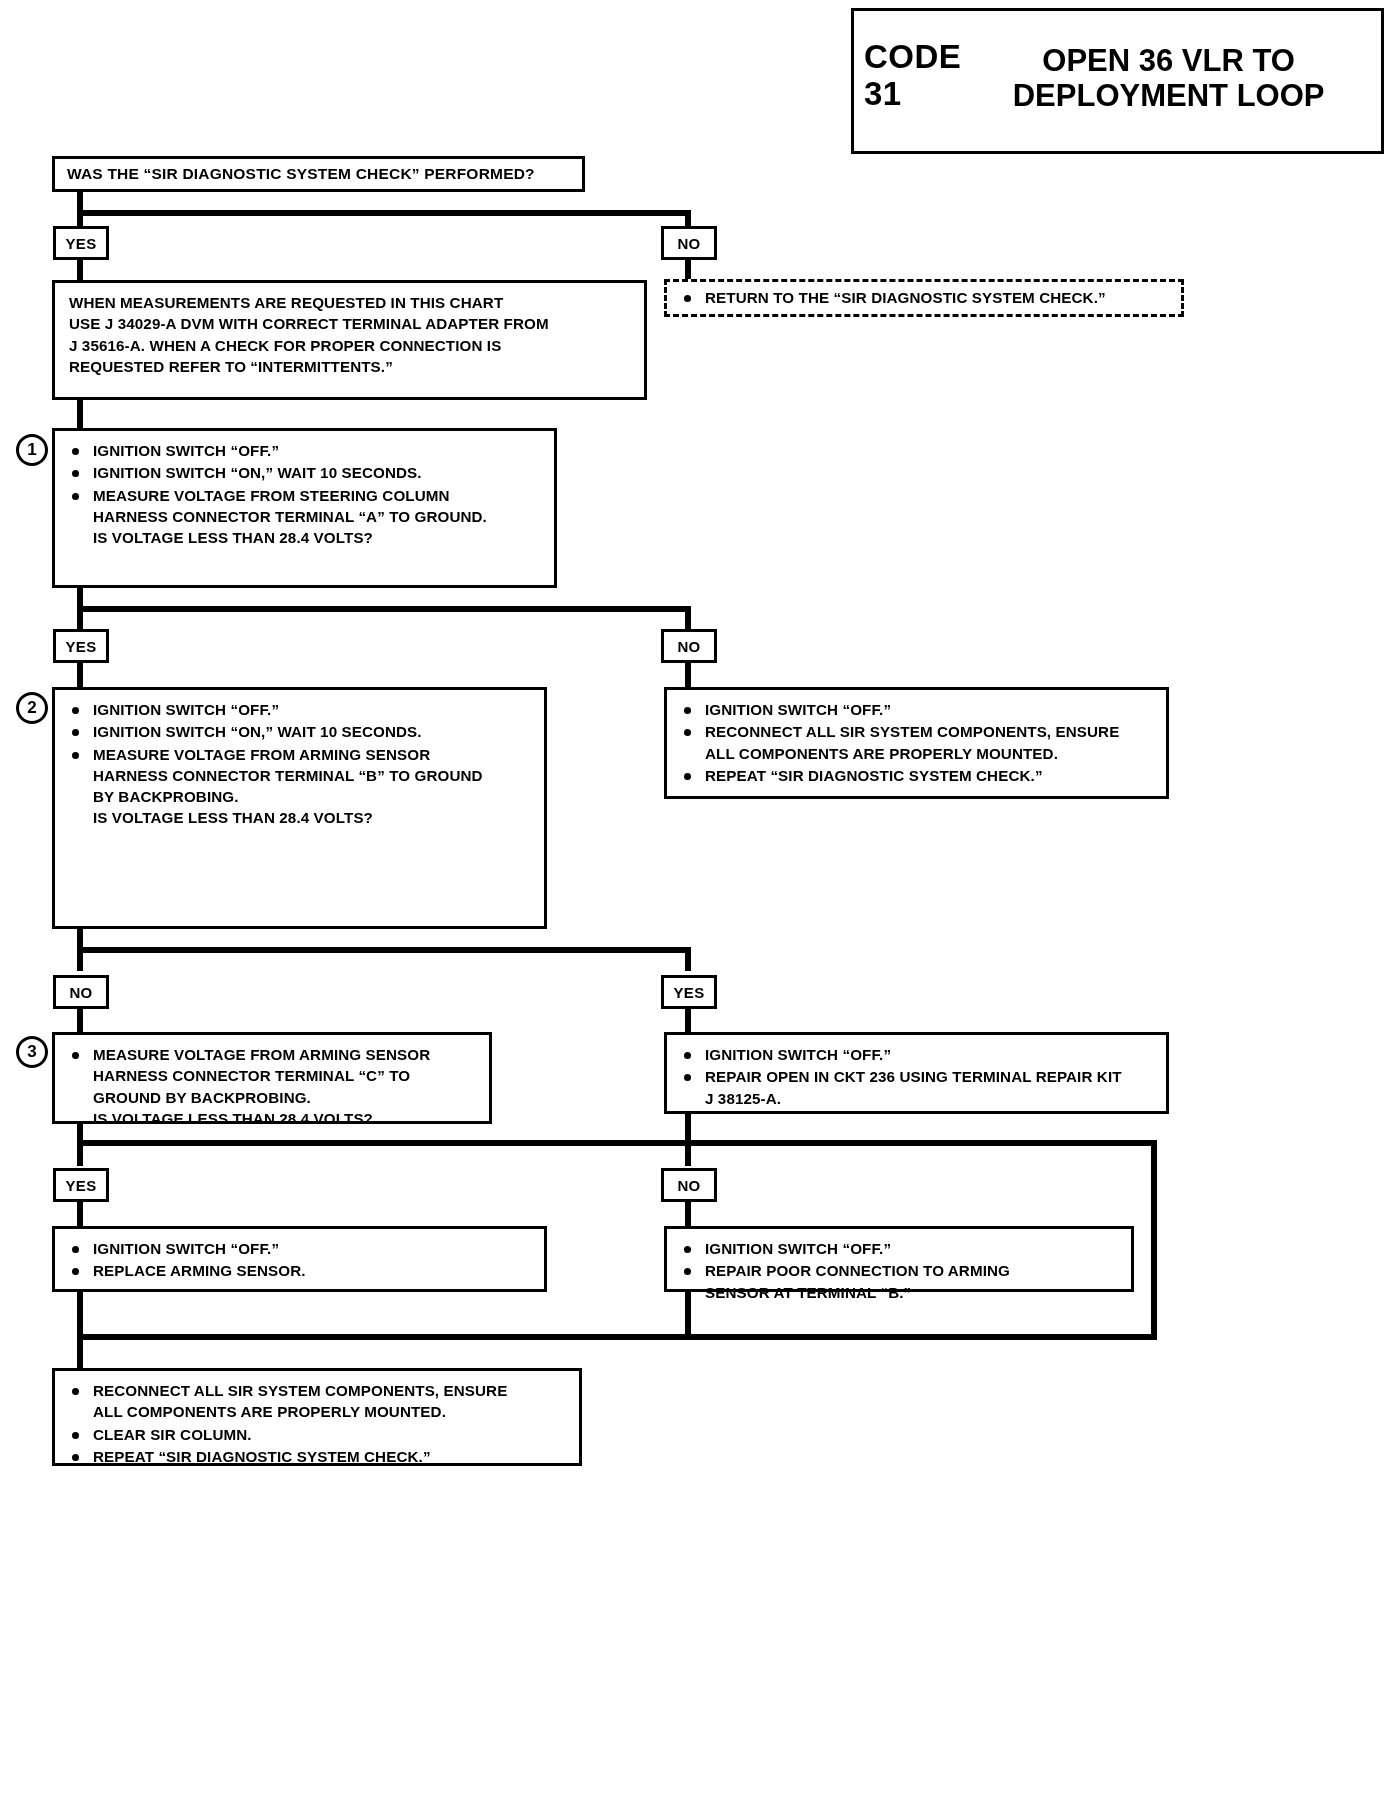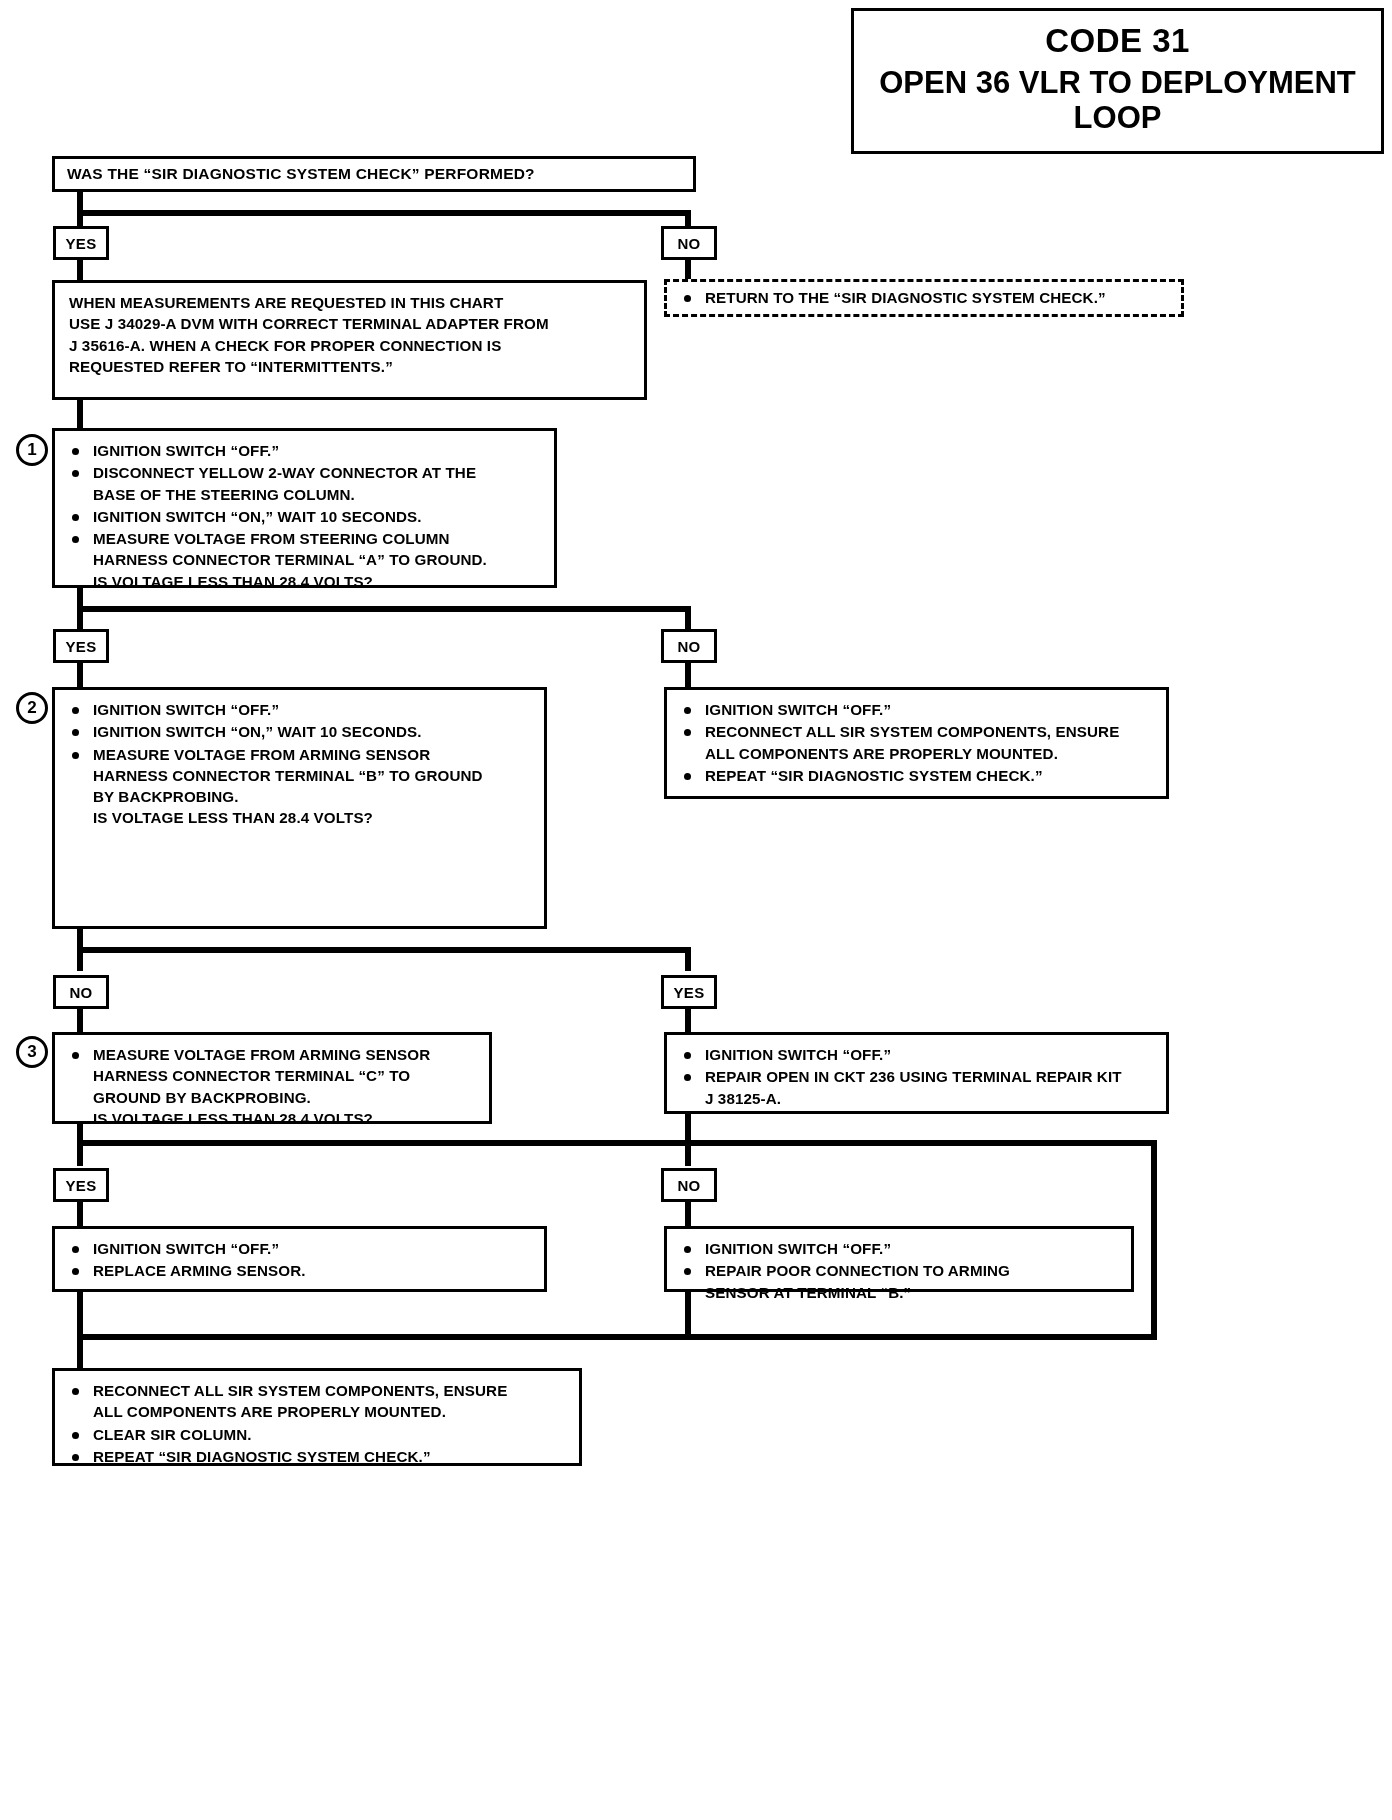--- a/index.html
+++ b/index.html
@@ -25,21 +25,21 @@
   }
   .ln{position:absolute;background:#000;}
   .h{height:6px;}
   .v{width:6px;}
 
   .hdr{
     position:absolute;
     border:3px solid #000;
     background:#fff;
     box-sizing:border-box;
-    display:flex;flex-direction:column;
+    display:flex;flex-direction:row;
     align-items:center;justify-content:center;
     padding:4px 10px 8px 10px;
   }
   .hdr .code{
     font-size:33px;font-weight:bold;letter-spacing:.5px;
     line-height:1.1;margin-bottom:7px;
   }
   .hdr .sub{
     font-size:31px;font-weight:bold;letter-spacing:0px;
     line-height:1.12;text-align:center;
@@ -92,21 +92,21 @@
 </head>
 <body>
 
 <div id="sheet">
 
   <div class="hdr" style="left:851px;top:8px;width:533px;height:146px;">
     <div class="code">CODE 31</div>
     <div class="sub">OPEN 36 VLR TO DEPLOYMENT LOOP</div>
   </div>
 
-  <div class="box qbox" style="left:52px;top:156px;width:644px;height:36px;">
+  <div class="box qbox" style="left:52px;top:156px;width:533px;height:36px;">
     <span>WAS THE “SIR DIAGNOSTIC SYSTEM CHECK” PERFORMED?</span>
   </div>
 
   <div class="ln v" style="left:77px;top:192px;height:24px;"></div>
   <div class="ln h" style="left:77px;top:210px;width:614px;"></div>
   <div class="ln v" style="left:685px;top:210px;height:20px;"></div>
   <div class="ln v" style="left:77px;top:210px;height:20px;"></div>
 
   <div class="yn" style="left:53px;top:226px;width:56px;height:34px;">YES</div>
   <div class="yn" style="left:661px;top:226px;width:56px;height:34px;">NO</div>
@@ -125,22 +125,20 @@
 USE J 34029-A DVM WITH CORRECT TERMINAL ADAPTER FROM
 J 35616-A.  WHEN A CHECK FOR PROPER CONNECTION IS
 REQUESTED REFER TO “INTERMITTENTS.”</div>
   </div>
   <div class="ln v" style="left:77px;top:400px;height:30px;"></div>
 
   <div class="stepnum" style="left:16px;top:434px;">1</div>
   <div class="box abox" style="left:52px;top:428px;width:505px;height:160px;">
     <ul class="bl">
       <li>IGNITION SWITCH “OFF.”</li>
-      <li>DISCONNECT YELLOW 2-WAY CONNECTOR AT THE
-BASE OF THE STEERING COLUMN.</li>
       <li>IGNITION SWITCH “ON,” WAIT 10 SECONDS.</li>
       <li>MEASURE VOLTAGE FROM STEERING COLUMN
 HARNESS CONNECTOR TERMINAL “A” TO GROUND.
 IS VOLTAGE LESS THAN 28.4 VOLTS?</li>
     </ul>
   </div>
 
   <div class="ln v" style="left:77px;top:588px;height:24px;"></div>
   <div class="ln h" style="left:77px;top:606px;width:614px;"></div>
   <div class="ln v" style="left:685px;top:606px;height:24px;"></div>

